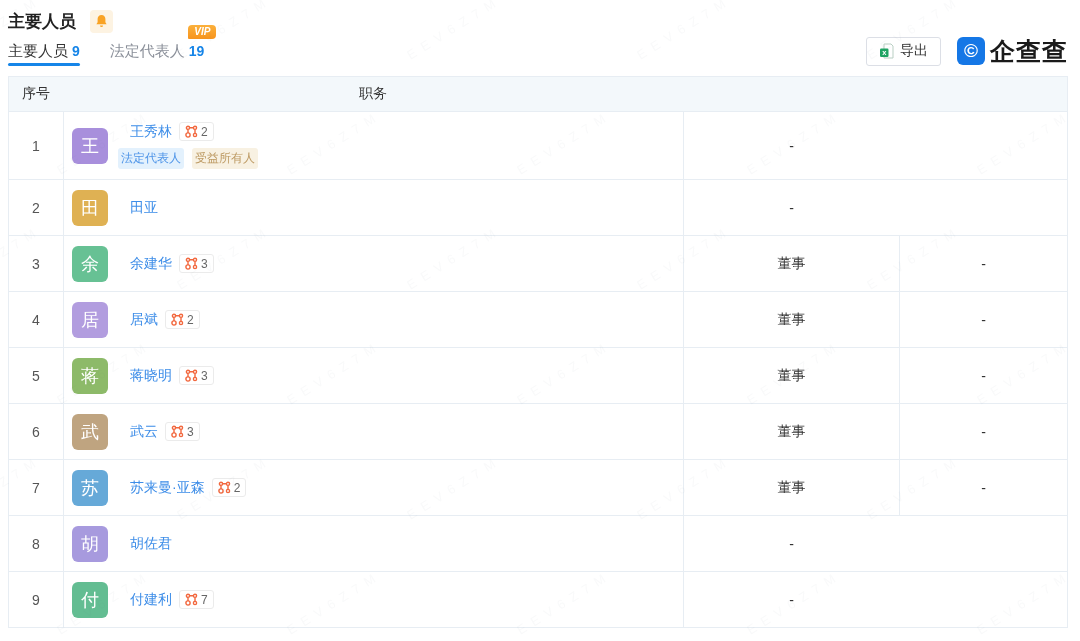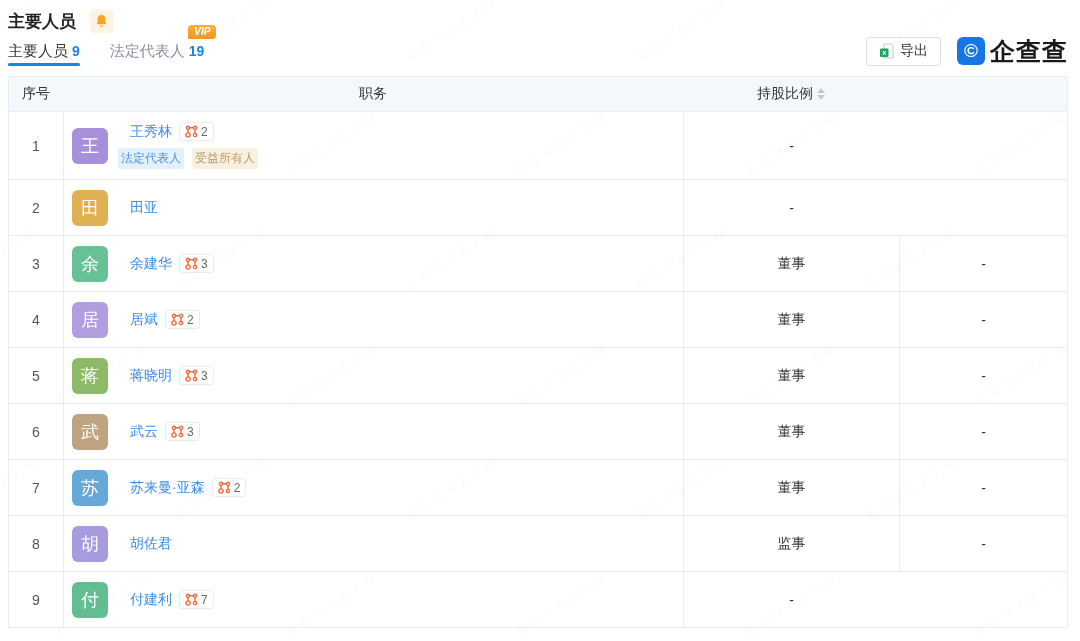--- a/index.html
+++ b/index.html
@@ -153,27 +153,20 @@
           <span class="qcc-logo-text">企查查</span>
         </div>
       </div>
     </div>
   </div>
 
   <div class="table">
     <div class="thead">
       <div class="th">序号</div>
       <div class="th">职务</div>
-      <div class="th">
-        <span>持股比例</span>
-        <span class="sort-icon">
-          <span class="tri-up"></span>
-            <span class="tri-dn"></span>
-        </span>
-      </div>
     </div>
     <div id="table-body">
         <div class="trow tall">
           <div class="td">1</div>
           <div class="td name-td">
             <span class="avatar" style="background: rgb(168, 143, 220);">王</span>
             <div class="person-info">
               <div class="name-line">
                 <a class="person-name">王秀林</a>
                 <span class="rel-badge">
@@ -337,21 +330,20 @@
         <div class="trow">
           <div class="td">8</div>
           <div class="td name-td">
             <span class="avatar" style="background: rgb(167, 154, 222);">胡</span>
             <div class="person-info">
               <div class="name-line">
                 <a class="person-name">胡佐君</a>
               </div>
             </div>
           </div>
-          <div class="td">监事</div>
           <div class="td">-</div>
         </div>
         <div class="trow">
           <div class="td">9</div>
           <div class="td name-td">
             <span class="avatar" style="background: rgb(99, 189, 146);">付</span>
             <div class="person-info">
               <div class="name-line">
                 <a class="person-name">付建利</a>
                 <span class="rel-badge">

